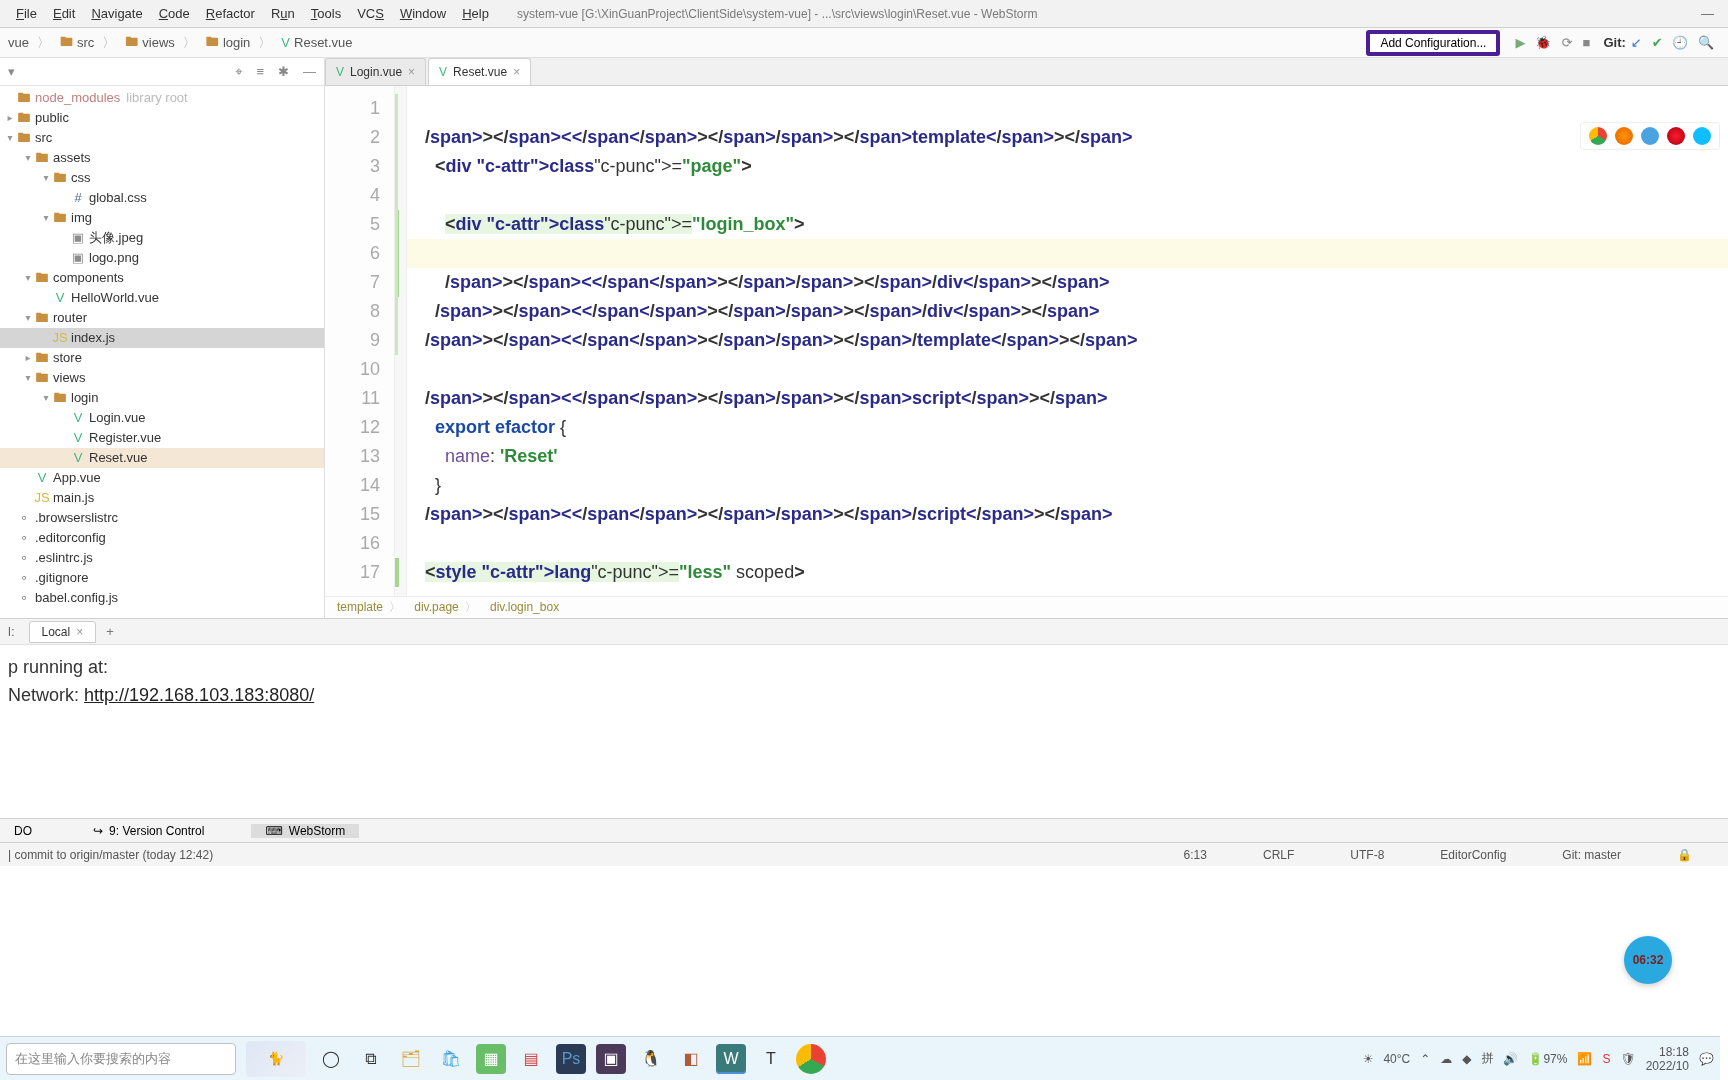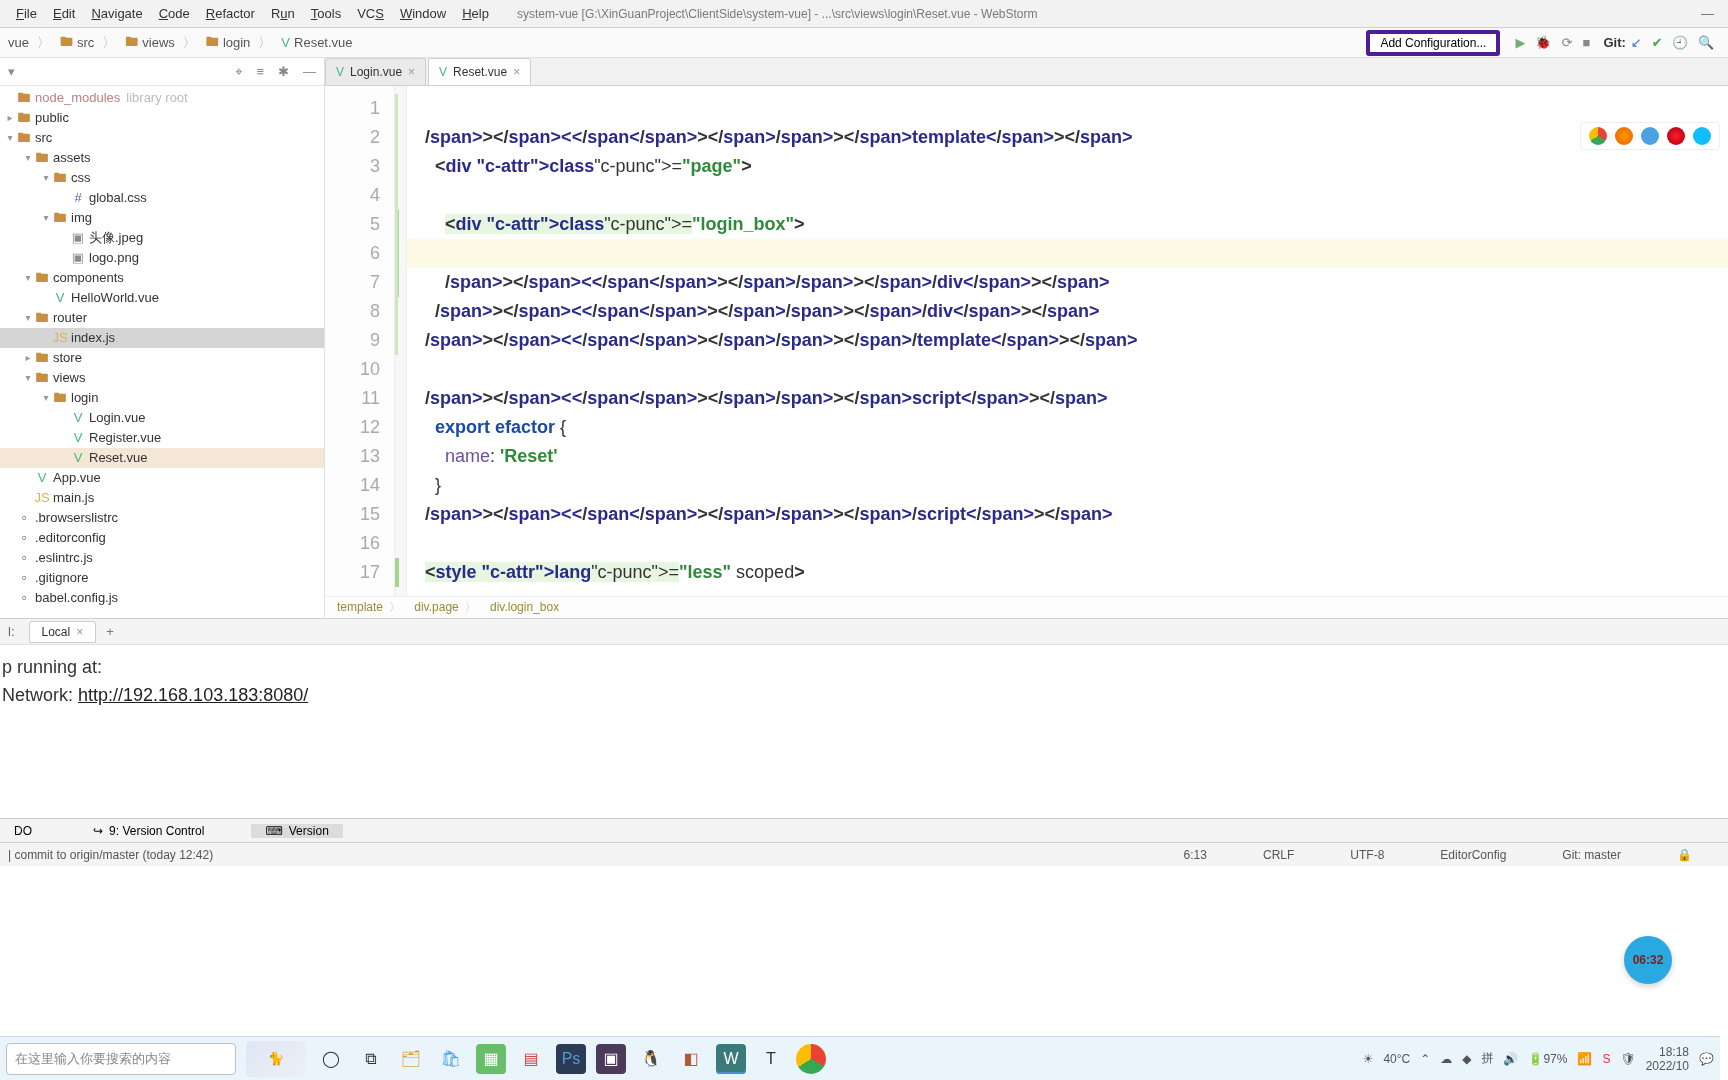--- a/index.html
+++ b/index.html
@@ -76,21 +76,21 @@
 
   .breadcrumb-code { height:22px; border-top:1px solid #eee; background:#fdfdfd; font-size:12px; padding:2px 12px; color:#888; font-family: Consolas, monospace; }
   .breadcrumb-code .b1 { color:#9a8b3a; }
   .breadcrumb-code .sep { color:#bbb; margin:0 6px; }
 
   
   .terminal-panel { border-top:1px solid #d0d0d0; background:#fff; height: 200px; display:flex; flex-direction:column; }
   .terminal-tabs { height:26px; display:flex; align-items:center; border-bottom:1px solid #e0e0e0; background:#f4f4f4; }
   .terminal-tabs .ttab { padding:3px 12px; border:1px solid #ccc; background:#fff; border-radius:3px 3px 0 0; margin-left:6px; font-size:12px; display:flex; align-items:center; gap:6px; }
   .terminal-tabs .plus { margin-left:10px; color:#777; }
-  .terminal-body { flex:1; font-family:Consolas, monospace; font-size:18px; padding:8px 2px; line-height:28px; }
+  .terminal-body { flex:1; font-family:Consolas, monospace; font-size:18px; padding:8px 8px; line-height:28px; }
   .terminal-body a { color:#222; text-decoration:underline; }
 
   
   .bottom-tools { height:24px; border-top:1px solid #d0d0d0; background:#f4f4f4; display:flex; align-items:center; font-size:12px; color:#000000;gap:33px; }
   .bottom-tools .bt { padding:0 14px; display:flex; align-items:center; gap:6px; }
   .bottom-tools .bt.active { background:#dcdcdc; }
 
   
   .statusbar { height:24px; border-top:1px solid #d0d0d0; background:#f4f4f4; display:flex; align-items:center; font-size:12px; color:#555; padding:0 8px; }
   .statusbar .spacer { flex:1; }
@@ -403,21 +403,21 @@
     <div><span>p running at:</span></div>
     <div><span>Network: </span><a>http://192.168.103.183:8080/</a></div>
   </div>
 </div>
 
 <div class="bottom-tools">
   <span class="bt">
       <span>DO</span>
     </span>
   <span class="bt">↪ <span>9: Version Control</span></span>
-  <span class="bt active">⌨ <span>Version</span></span>
+  <span class="bt active">⌨ <span>WebStorm</span></span>
 </div>
 
 <div class="statusbar">
   <span>| commit to origin/master (today 12:42)</span>
   <span class="spacer"></span>
   <span class="seg">6:13</span>
   <span class="seg">CRLF</span>
   <span class="seg">UTF-8</span>
   <span class="seg">EditorConfig</span>
   <span class="seg">Git: master</span>

